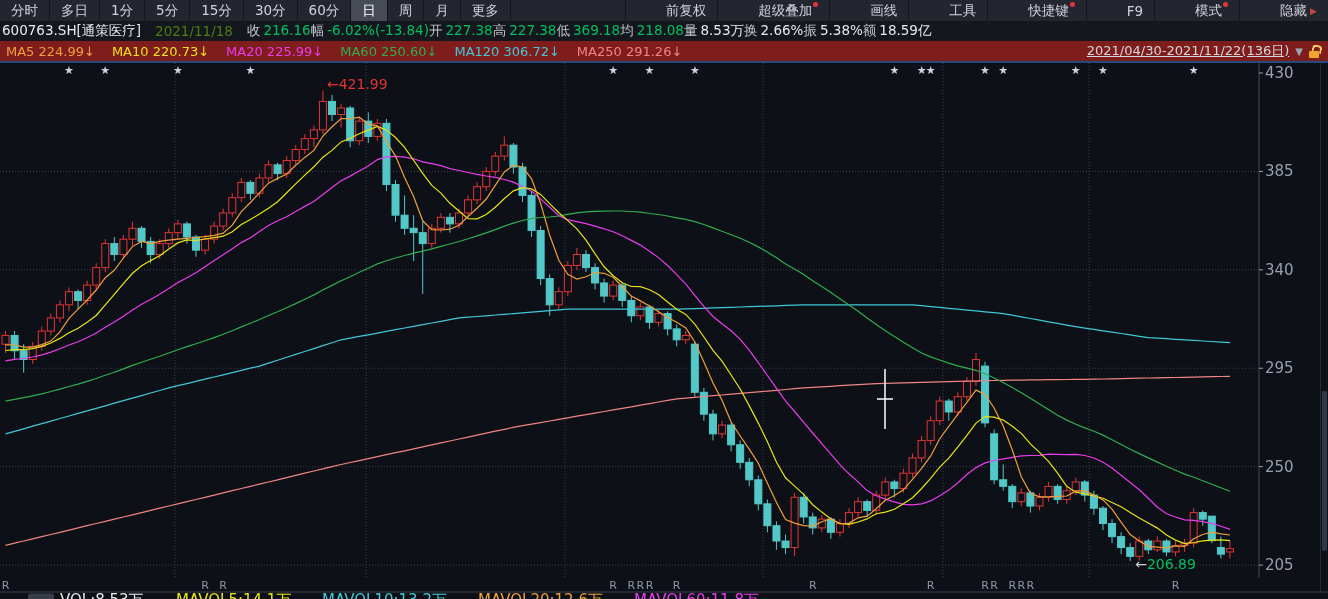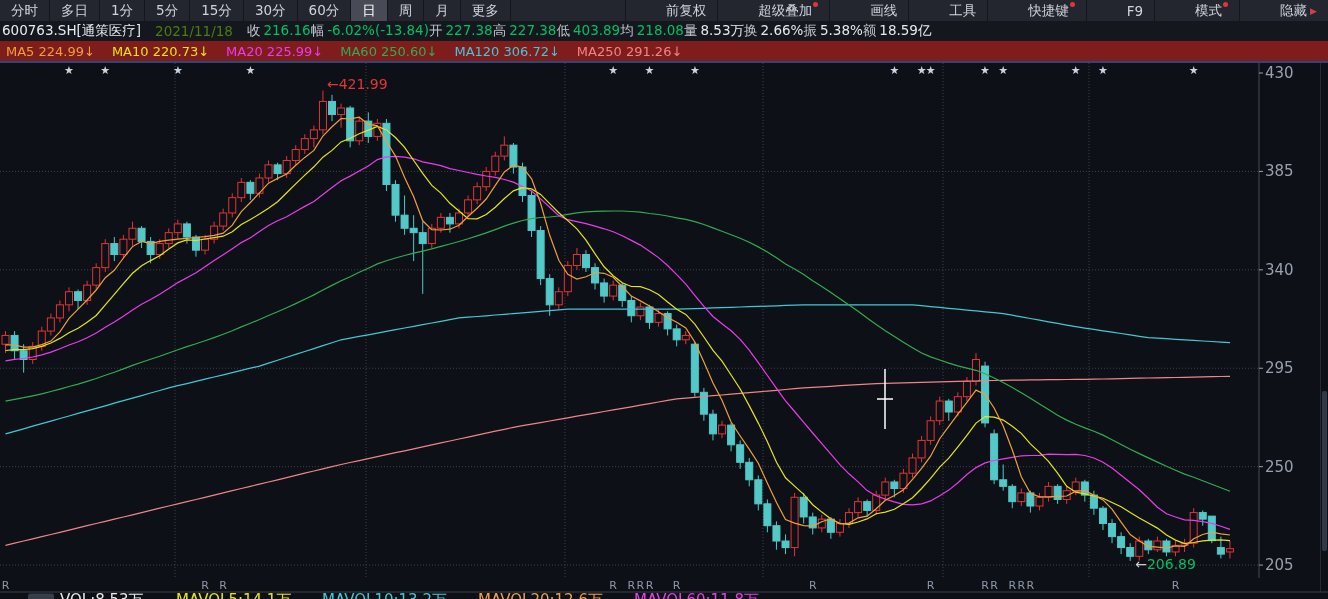--- a/index.html
+++ b/index.html
@@ -71,31 +71,39 @@
   </div>
 
   <div id="row2">
     <span id="stock-code">600763.SH[通策医疗]</span>
     <span id="trade-date">2021/11/18</span>
     <span id="fields" style="display:flex;">
         <span class="fld"><span class="lbl">收</span><span class="v-green">216.16</span></span>
         <span class="fld"><span class="lbl">幅</span><span class="v-green">-6.02%(-13.84)</span></span>
         <span class="fld"><span class="lbl">开</span><span class="v-green">227.38</span></span>
         <span class="fld"><span class="lbl">高</span><span class="v-green">227.38</span></span>
-        <span class="fld"><span class="lbl">低</span><span class="v-green">403.89</span></span>
+        <span class="fld"><span class="lbl">低</span><span class="v-green">369.18</span></span>
         <span class="fld"><span class="lbl">均</span><span class="v-green">218.08</span></span>
         <span class="fld"><span class="lbl">量</span><span class="v-white">8.53万</span></span>
         <span class="fld"><span class="lbl">换</span><span class="v-white">2.66%</span></span>
         <span class="fld"><span class="lbl">振</span><span class="v-white">5.38%</span></span>
         <span class="fld"><span class="lbl">额</span><span class="v-white">18.59亿</span></span>
       </span>
   </div>
 
   <div id="row3">
     <span id="ma-items"><span class="ma-item" style="color: rgb(239, 159, 60);">MA5 224.99↓</span><span class="ma-item" style="color: rgb(229, 229, 24);">MA10 220.73↓</span><span class="ma-item" style="color: rgb(233, 60, 236);">MA20 225.99↓</span><span class="ma-item" style="color: rgb(46, 174, 78);">MA60 250.60↓</span><span class="ma-item" style="color: rgb(65, 200, 216);">MA120 306.72↓</span><span class="ma-item" style="color: rgb(239, 133, 133);">MA250 291.26↓</span></span>
+    <span id="range-box">
+      <span id="range-text">2021/04/30-2021/11/22(136日)</span>
+      <span id="range-caret">▼</span>
+      <span class="lock">
+        <span class="lk-shackle"></span>
+        <span class="lk-body"></span>
+      </span>
+    </span>
   </div>
 
   <div id="chart"><svg width="1328" height="538">
         <rect x="0" y="0" width="1328" height="538" fill="#0d1016"></rect>
         <line x1="0" y1="1" x2="1328" y2="1" stroke="#2f5c9e" stroke-width="1.5"></line>
         <g>
           <line x1="0" y1="110.41499999999999" x2="1259" y2="110.41499999999999" stroke="#3c414c" stroke-width="1" stroke-dasharray="1 2"></line>
           <line x1="0" y1="208.82999999999998" x2="1259" y2="208.82999999999998" stroke="#3c414c" stroke-width="1" stroke-dasharray="1 2"></line>
           <line x1="0" y1="307.245" x2="1259" y2="307.245" stroke="#3c414c" stroke-width="1" stroke-dasharray="1 2"></line>
           <line x1="0" y1="405.65999999999997" x2="1259" y2="405.65999999999997" stroke="#3c414c" stroke-width="1" stroke-dasharray="1 2"></line>

